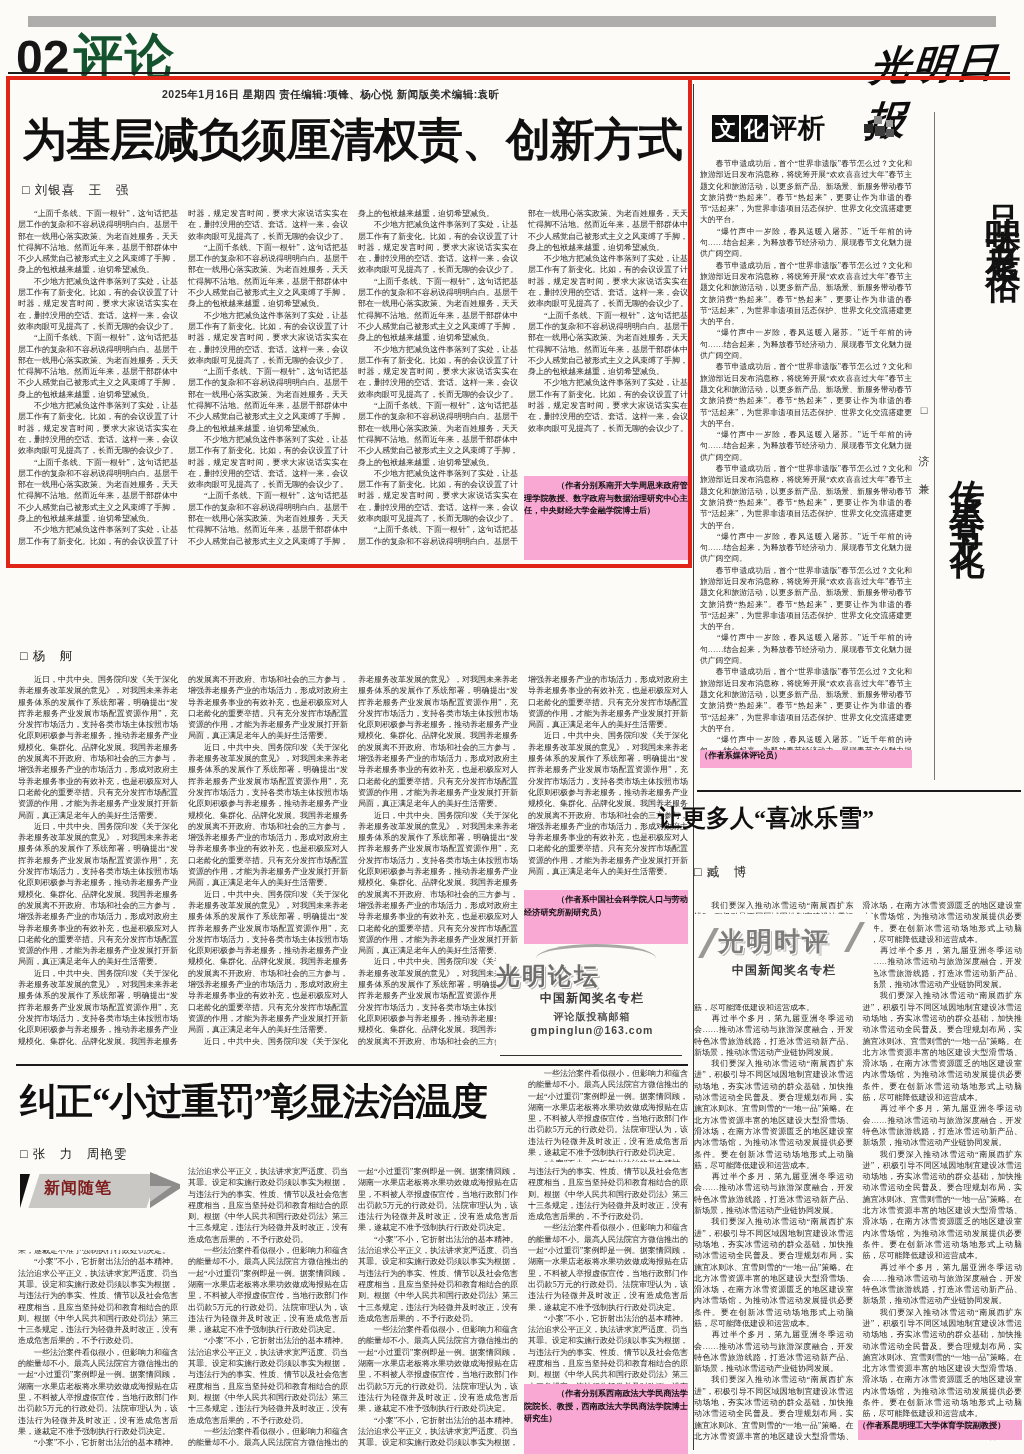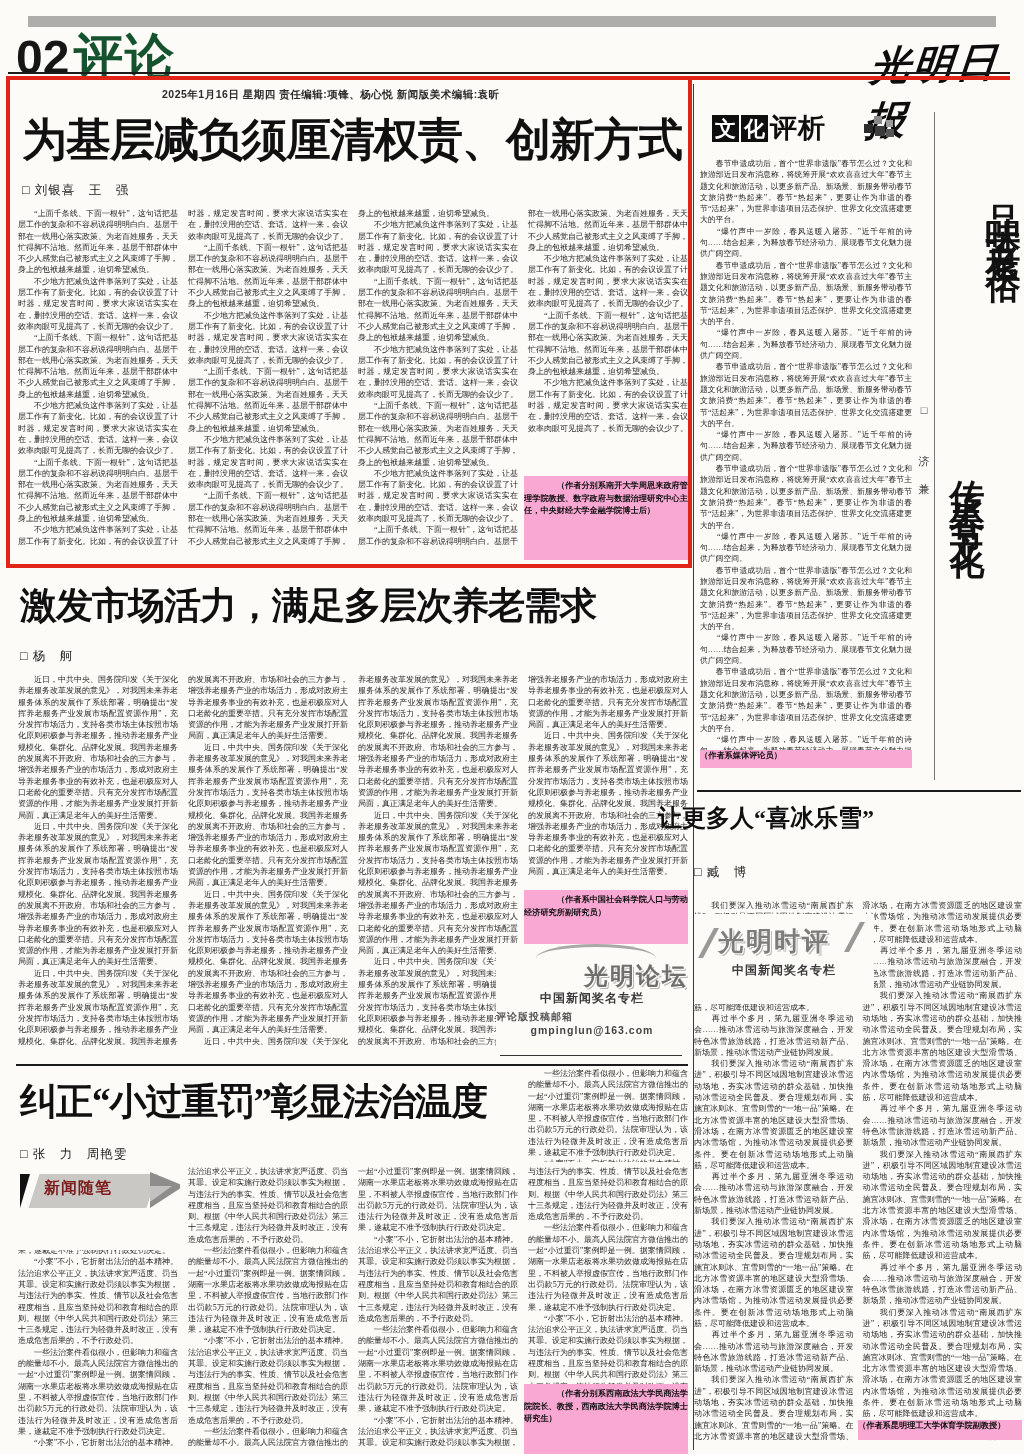--- a/index.html
+++ b/index.html
@@ -82,38 +82,37 @@
 　　“上面千条线、下面一根针”，这句话把基层工作的复杂和不容易说得明明白白。基层干部在一线用心落实政策、为老百姓服务，天天忙得脚不沾地。然而近年来，基层干部群体中不少人感觉自己被形式主义之风束缚了手脚，身上的包袱越来越重，迫切希望减负。
 　　不少地方把减负这件事落到了实处，让基层工作有了新变化。比如，有的会议设置了计时器，规定发言时间，要求大家说话实实在在，删掉没用的空话、套话。这样一来，会议效率肉眼可见提高了，长而无聊的会议少了。
 　　“上面千条线、下面一根针”，这句话把基层工作的复杂和不容易说得明明白白。基层干部在一线用心落实政策、为老百姓服务，天天忙得脚不沾地。然而近年来，基层干部群体中不少人感觉自己被形式主义之风束缚了手脚，身上的包袱越来越重，迫切希望减负。
 　　不少地方把减负这件事落到了实处，让基层工作有了新变化。比如，有的会议设置了计时器，规定发言时间，要求大家说话实实在在，删掉没用的空话、套话。这样一来，会议效率肉眼可见提高了，长而无聊的会议少了。
 　　“上面千条线、下面一根针”，这句话把基层工作的复杂和不容易说得明明白白。基层干部在一线用心落实政策、为老百姓服务，天天忙得脚不沾地。然而近年来，基层干部群体中不少人感觉自己被形式主义之风束缚了手脚，身上的包袱越来越重，迫切希望减负。
 　　不少地方把减负这件事落到了实处，让基层工作有了新变化。比如，有的会议设置了计时器，规定发言时间，要求大家说话实实在在，删掉没用的空话、套话。这样一来，会议效率肉眼可见提高了，长而无聊的会议少了。
 　　“上面千条线、下面一根针”，这句话把基层工作的复杂和不容易说得明明白白。基层干部在一线用心落实政策、为老百姓服务，天天忙得脚不沾地。然而近年来，基层干部群体中不少人感觉自己被形式主义之风束缚了手脚，身上的包袱越来越重，迫切希望减负。
 　　不少地方把减负这件事落到了实处，让基层工作有了新变化。比如，有的会议设置了计时器，规定发言时间，要求大家说话实实在在，删掉没用的空话、套话。这样一来，会议效率肉眼可见提高了，长而无聊的会议少了。</div>
   <div class="abs attr attr-indent" style="left:524px;top:476px;width:164px;height:80px;padding-top:4px;">　　（作者分别系南开大学周恩来政府管理学院教授、数字政府与数据治理研究中心主任，中央财经大学金融学院博士后）</div>
 
-  <div class="abs headline" style="left:20px;top:586px;font-size:37px;">激发市场活力，满足多层次养老需求</div>
   <div class="abs byline" style="left:20px;top:648px;">□ 杨　舸</div>
   <div class="abs body-text cols4" style="left:18px;top:674px;width:670px;height:382px;">　　近日，中共中央、国务院印发《关于深化养老服务改革发展的意见》，对我国未来养老服务体系的发展作了系统部署，明确提出“发挥养老服务产业发展市场配置资源作用”，充分发挥市场活力，支持各类市场主体按照市场化原则积极参与养老服务，推动养老服务产业规模化、集群化、品牌化发展。我国养老服务的发展离不开政府、市场和社会的三方参与，增强养老服务产业的市场活力，形成对政府主导养老服务事业的有效补充，也是积极应对人口老龄化的重要举措。只有充分发挥市场配置资源的作用，才能为养老服务产业发展打开新局面，真正满足老年人的美好生活需要。
 　　近日，中共中央、国务院印发《关于深化养老服务改革发展的意见》，对我国未来养老服务体系的发展作了系统部署，明确提出“发挥养老服务产业发展市场配置资源作用”，充分发挥市场活力，支持各类市场主体按照市场化原则积极参与养老服务，推动养老服务产业规模化、集群化、品牌化发展。我国养老服务的发展离不开政府、市场和社会的三方参与，增强养老服务产业的市场活力，形成对政府主导养老服务事业的有效补充，也是积极应对人口老龄化的重要举措。只有充分发挥市场配置资源的作用，才能为养老服务产业发展打开新局面，真正满足老年人的美好生活需要。
 　　近日，中共中央、国务院印发《关于深化养老服务改革发展的意见》，对我国未来养老服务体系的发展作了系统部署，明确提出“发挥养老服务产业发展市场配置资源作用”，充分发挥市场活力，支持各类市场主体按照市场化原则积极参与养老服务，推动养老服务产业规模化、集群化、品牌化发展。我国养老服务的发展离不开政府、市场和社会的三方参与，增强养老服务产业的市场活力，形成对政府主导养老服务事业的有效补充，也是积极应对人口老龄化的重要举措。只有充分发挥市场配置资源的作用，才能为养老服务产业发展打开新局面，真正满足老年人的美好生活需要。
 　　近日，中共中央、国务院印发《关于深化养老服务改革发展的意见》，对我国未来养老服务体系的发展作了系统部署，明确提出“发挥养老服务产业发展市场配置资源作用”，充分发挥市场活力，支持各类市场主体按照市场化原则积极参与养老服务，推动养老服务产业规模化、集群化、品牌化发展。我国养老服务的发展离不开政府、市场和社会的三方参与，增强养老服务产业的市场活力，形成对政府主导养老服务事业的有效补充，也是积极应对人口老龄化的重要举措。只有充分发挥市场配置资源的作用，才能为养老服务产业发展打开新局面，真正满足老年人的美好生活需要。
 　　近日，中共中央、国务院印发《关于深化养老服务改革发展的意见》，对我国未来养老服务体系的发展作了系统部署，明确提出“发挥养老服务产业发展市场配置资源作用”，充分发挥市场活力，支持各类市场主体按照市场化原则积极参与养老服务，推动养老服务产业规模化、集群化、品牌化发展。我国养老服务的发展离不开政府、市场和社会的三方参与，增强养老服务产业的市场活力，形成对政府主导养老服务事业的有效补充，也是积极应对人口老龄化的重要举措。只有充分发挥市场配置资源的作用，才能为养老服务产业发展打开新局面，真正满足老年人的美好生活需要。
 　　近日，中共中央、国务院印发《关于深化养老服务改革发展的意见》，对我国未来养老服务体系的发展作了系统部署，明确提出“发挥养老服务产业发展市场配置资源作用”，充分发挥市场活力，支持各类市场主体按照市场化原则积极参与养老服务，推动养老服务产业规模化、集群化、品牌化发展。我国养老服务的发展离不开政府、市场和社会的三方参与，增强养老服务产业的市场活力，形成对政府主导养老服务事业的有效补充，也是积极应对人口老龄化的重要举措。只有充分发挥市场配置资源的作用，才能为养老服务产业发展打开新局面，真正满足老年人的美好生活需要。
 　　近日，中共中央、国务院印发《关于深化养老服务改革发展的意见》，对我国未来养老服务体系的发展作了系统部署，明确提出“发挥养老服务产业发展市场配置资源作用”，充分发挥市场活力，支持各类市场主体按照市场化原则积极参与养老服务，推动养老服务产业规模化、集群化、品牌化发展。我国养老服务的发展离不开政府、市场和社会的三方参与，增强养老服务产业的市场活力，形成对政府主导养老服务事业的有效补充，也是积极应对人口老龄化的重要举措。只有充分发挥市场配置资源的作用，才能为养老服务产业发展打开新局面，真正满足老年人的美好生活需要。
 　　近日，中共中央、国务院印发《关于深化养老服务改革发展的意见》，对我国未来养老服务体系的发展作了系统部署，明确提出“发挥养老服务产业发展市场配置资源作用”，充分发挥市场活力，支持各类市场主体按照市场化原则积极参与养老服务，推动养老服务产业规模化、集群化、品牌化发展。我国养老服务的发展离不开政府、市场和社会的三方参与，增强养老服务产业的市场活力，形成对政府主导养老服务事业的有效补充，也是积极应对人口老龄化的重要举措。只有充分发挥市场配置资源的作用，才能为养老服务产业发展打开新局面，真正满足老年人的美好生活需要。
 　　近日，中共中央、国务院印发《关于深化养老服务改革发展的意见》，对我国未来养老服务体系的发展作了系统部署，明确提出“发挥养老服务产业发展市场配置资源作用”，充分发挥市场活力，支持各类市场主体按照市场化原则积极参与养老服务，推动养老服务产业规模化、集群化、品牌化发展。我国养老服务的发展离不开政府、市场和社会的三方参与，增强养老服务产业的市场活力，形成对政府主导养老服务事业的有效补充，也是积极应对人口老龄化的重要举措。只有充分发挥市场配置资源的作用，才能为养老服务产业发展打开新局面，真正满足老年人的美好生活需要。</div>
   <div class="abs attr attr-indent" style="left:524px;top:890px;width:164px;height:52px;padding-top:4px;">　　（作者系中国社会科学院人口与劳动经济研究所副研究员）</div>
 
   <div class="abs lbox" style="left:496px;top:944px;width:192px;height:114px;">
     <div class="arc" style="left:40px;top:0px;width:120px;height:26px;"></div>
-    <div class="glogo" style="position:absolute;left:0;top:16px;width:100%;text-align:right;font-size:24px;color:#6f6e6c;">光明论坛</div>
+    <div class="glogo" style="position:absolute;left:0;top:16px;width:100%;text-align:left;font-size:24px;color:#6f6e6c;">光明论坛</div>
     <div class="gsub" style="position:absolute;left:0;top:46px;width:100%;text-align:center;font-size:12px;">中国新闻奖名专栏</div>
-    <div class="gsub" style="position:absolute;left:0;top:66px;width:100%;font-size:10px;color:#555;">评论版投稿邮箱</div>
+    <div class="gsub" style="position:absolute;left:0;top:66px;width:100%;text-align:center;font-size:10px;color:#555;">评论版投稿邮箱</div>
     <div class="gsub" style="position:absolute;left:0;top:80px;width:100%;text-align:center;font-size:10.5px;color:#444;">gmpinglun@163.com</div>
     <div style="position:absolute;left:4px;bottom:2px;width:182px;height:1px;background:#333;"></div>
   </div>
 
   <div class="abs headline" style="left:20px;top:1082px;font-size:37px;">纠正“小过重罚”彰显法治温度</div>
   <div class="abs byline" style="left:20px;top:1146px;text-align:center;">□ 张　力　周艳雯</div>
 
   <div class="abs body-text" style="left:528px;top:1068px;width:160px;height:94px;">　　一些法治案件看似很小，但影响力和蕴含的能量却不小。最高人民法院官方微信推出的一起“小过重罚”案例即是一例。据案情回顾，湖南一水果店老板将水果功效做成海报贴在店里，不料被人举报虚假宣传，当地行政部门作出罚款5万元的行政处罚。法院审理认为，该违法行为轻微并及时改正，没有造成危害后果，遂裁定不准予强制执行行政处罚决定。
 　　“小案”不小，它折射出法治的基本精神。法治追求公平正义，执法讲求宽严适度、罚当其罪。设定和实施行政处罚须以事实为根据，与违法行为的事实、性质、情节以及社会危害程度相当，且应当坚持处罚和教育相结合的原则。根据《中华人民共和国行政处罚法》第三十三条规定，违法行为轻微并及时改正，没有造成危害后果的，不予行政处罚。</div>
   <div class="abs body-text cols4" style="left:18px;top:1166px;width:670px;height:284px;">　　一些法治案件看似很小，但影响力和蕴含的能量却不小。最高人民法院官方微信推出的一起“小过重罚”案例即是一例。据案情回顾，湖南一水果店老板将水果功效做成海报贴在店里，不料被人举报虚假宣传，当地行政部门作出罚款5万元的行政处罚。法院审理认为，该违法行为轻微并及时改正，没有造成危害后果，遂裁定不准予强制执行行政处罚决定。

